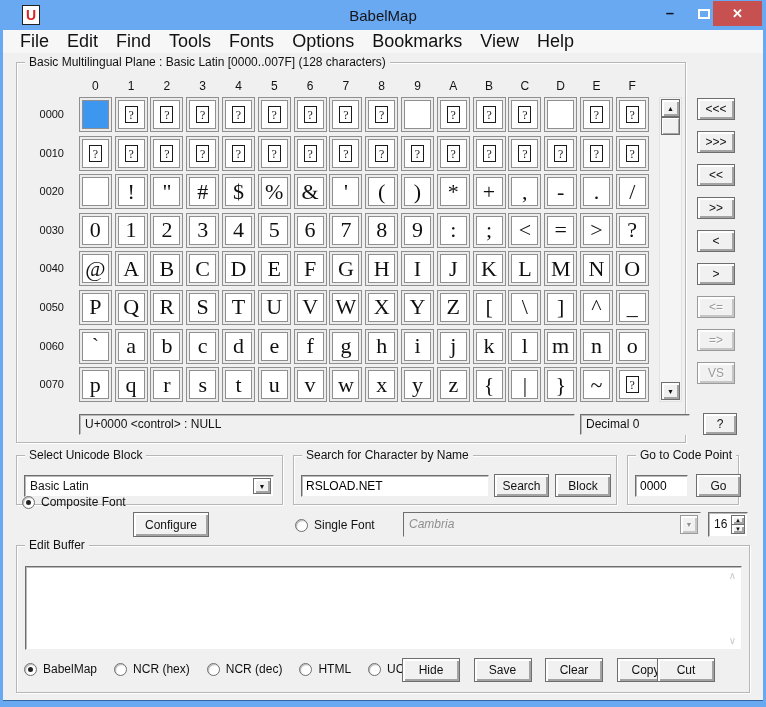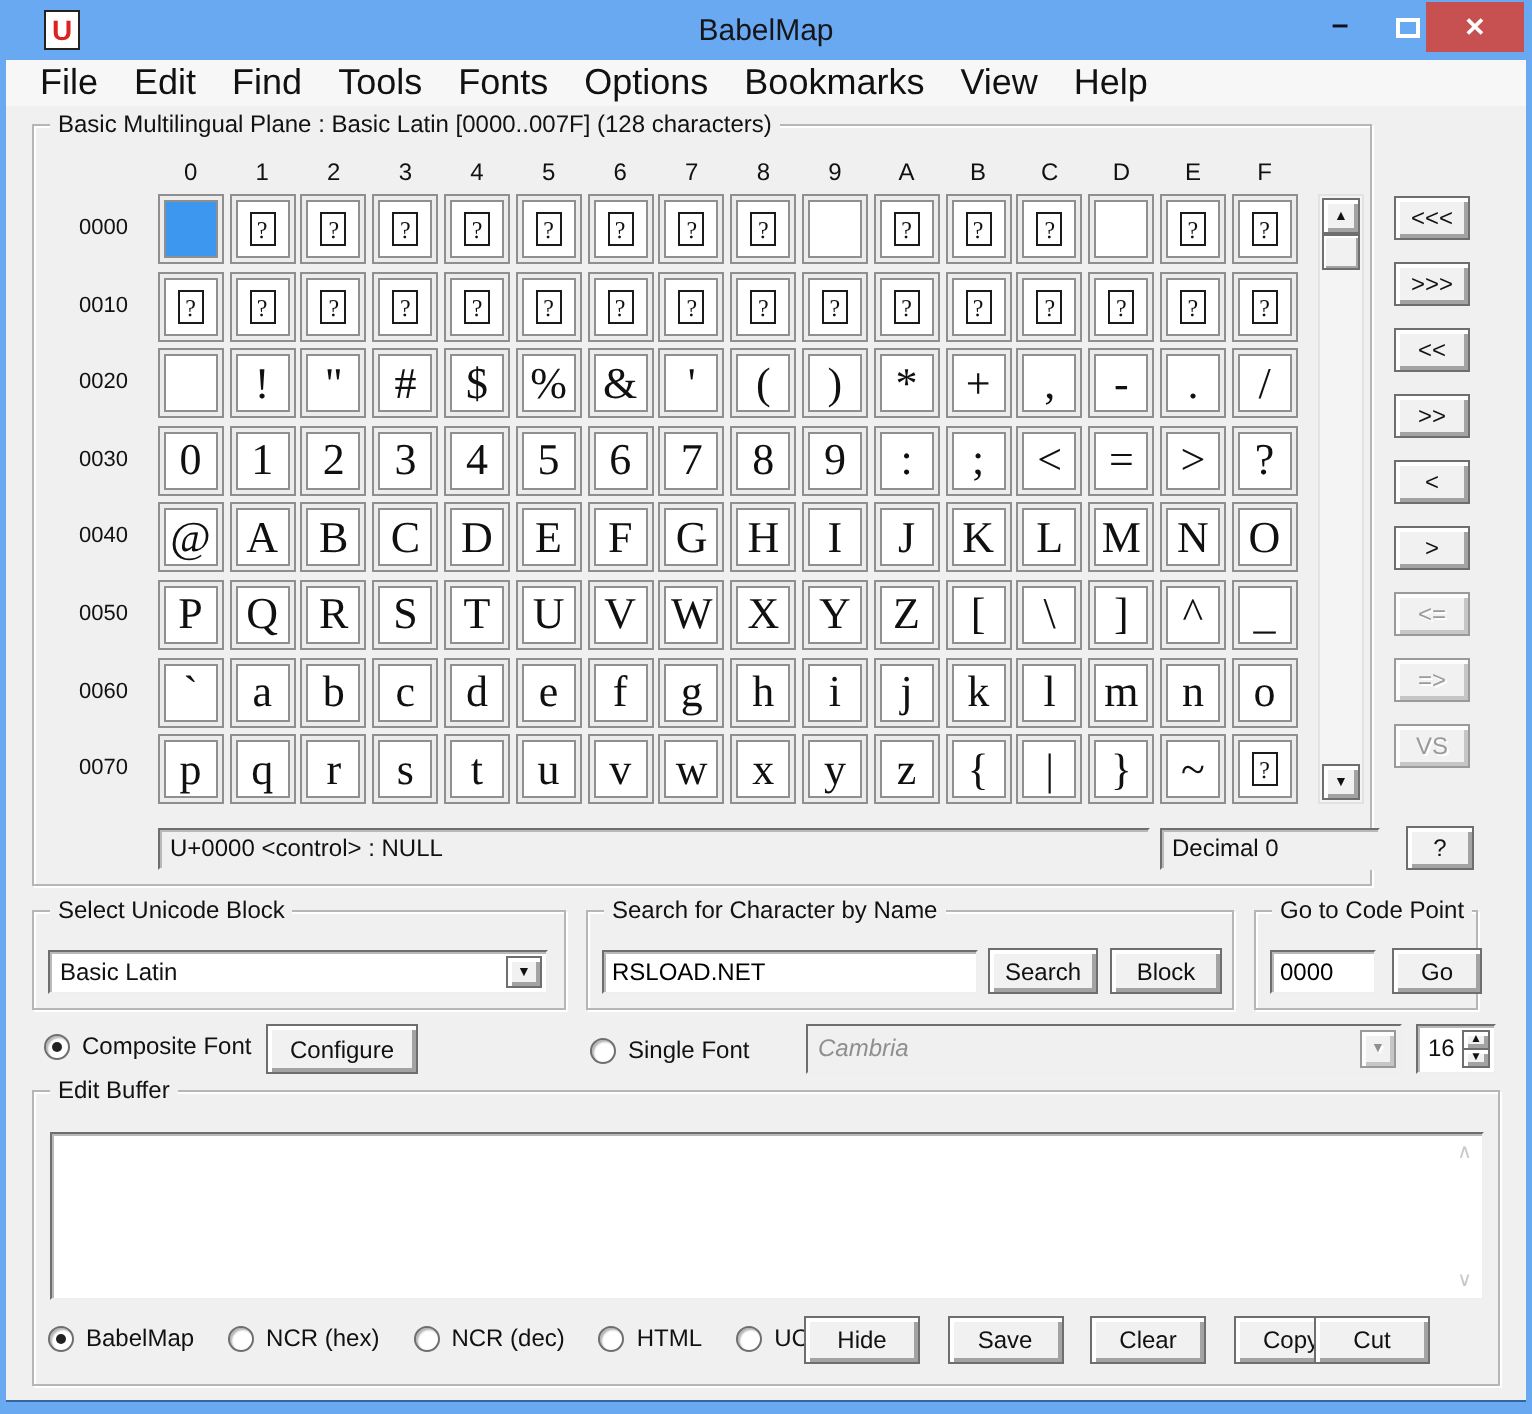--- a/index.html
+++ b/index.html
@@ -365,21 +365,21 @@
     <input class="sunken" style="position: absolute; left: 298px; top: 422px; width: 188px; height: 22px; padding-left: 4px; font-size: 12px; font-family: &quot;Liberation Sans&quot;, sans-serif;" value="RSLOAD.NET">
     <div class="btn3d" style="position:absolute; left:491px; top:421px; width:55px; height:23px;">Search</div>
     <div class="btn3d" style="position:absolute; left:552px; top:421px; width:56px; height:23px;">Block</div>
 
     <div class="groupbox" style="left:624px; top:402px; width:112px; height:50px;">
       <span class="grouplabel">Go to Code Point</span>
     </div>
     <input class="sunken" style="position: absolute; left: 632px; top: 422px; width: 53px; height: 22px; padding-left: 4px; font-size: 12px; font-family: &quot;Liberation Sans&quot;, sans-serif;" value="0000">
     <div class="btn3d" style="position:absolute; left:693px; top:421px; width:45px; height:23px;">Go</div>
 
-    <div class="radio-row" style="position:absolute; left:19px; top:463px;text-align:center;">
+    <div class="radio-row" style="position:absolute; left:19px; top:442px;text-align:center;">
       <span class="radio sel"></span>
       <span class="radio-label">Composite Font</span>
     </div>
     <div class="btn3d" style="position:absolute; left:130px; top:459px; width:76px; height:25px;">Configure</div>
     <div class="radio-row" style="position:absolute; left:292px; top:465px;">
       <span class="radio"></span>
       <span class="radio-label">Single Font</span>
     </div>
     <div class="combo sunken gray disabled" style="left:400px; top:459px; width:298px; height:25px;">
       <div class="field" style="line-height:23px;font-style:italic;">Cambria</div>

